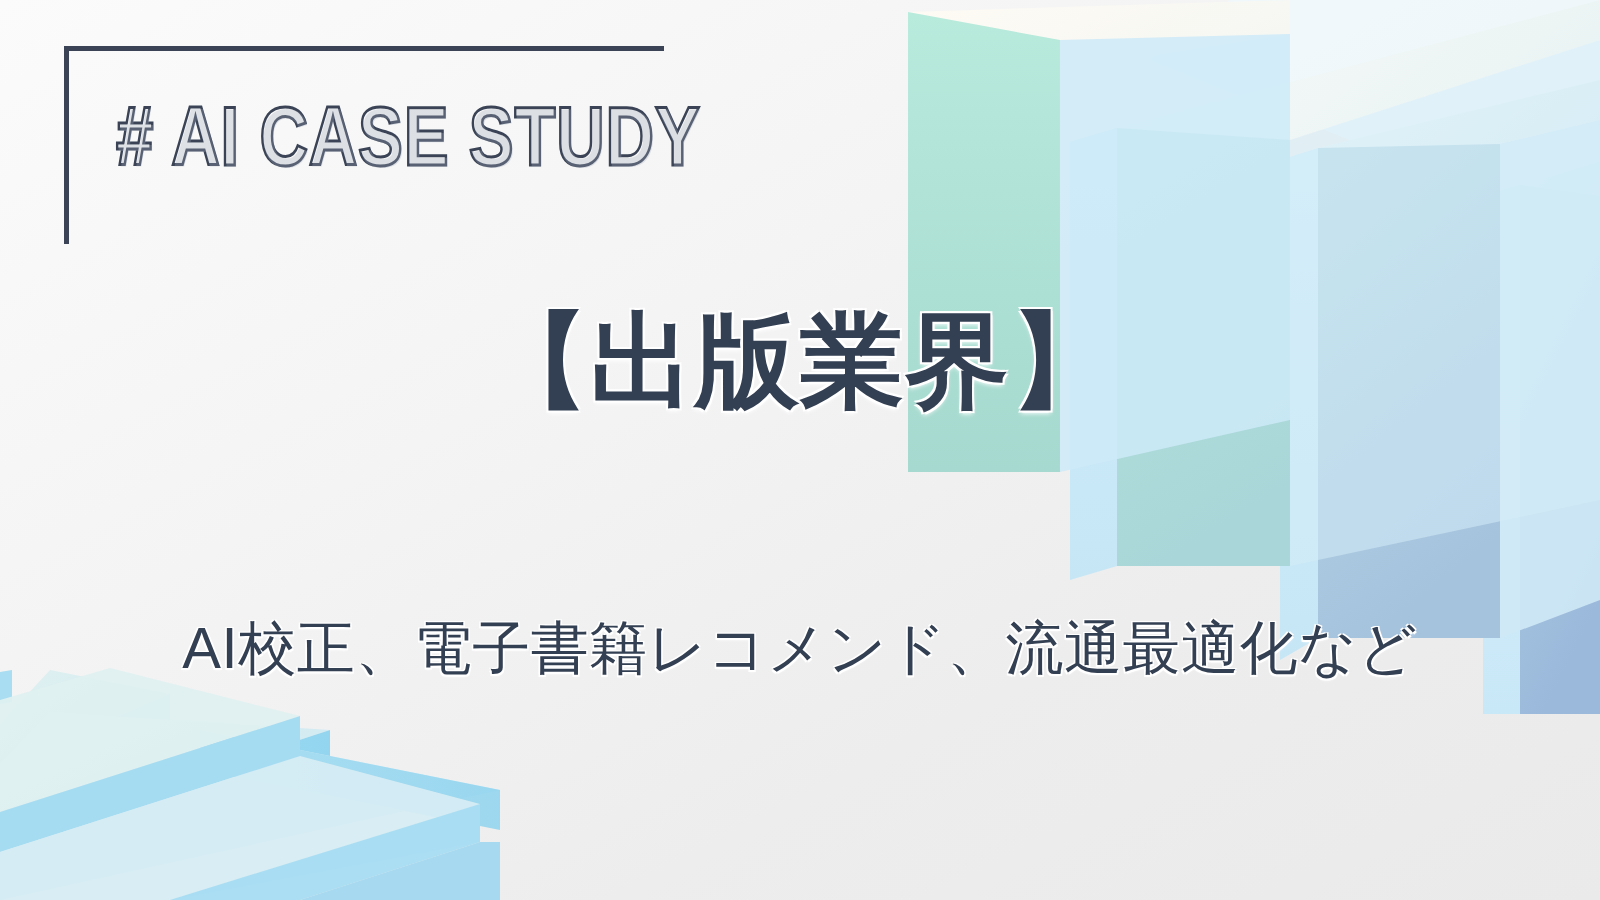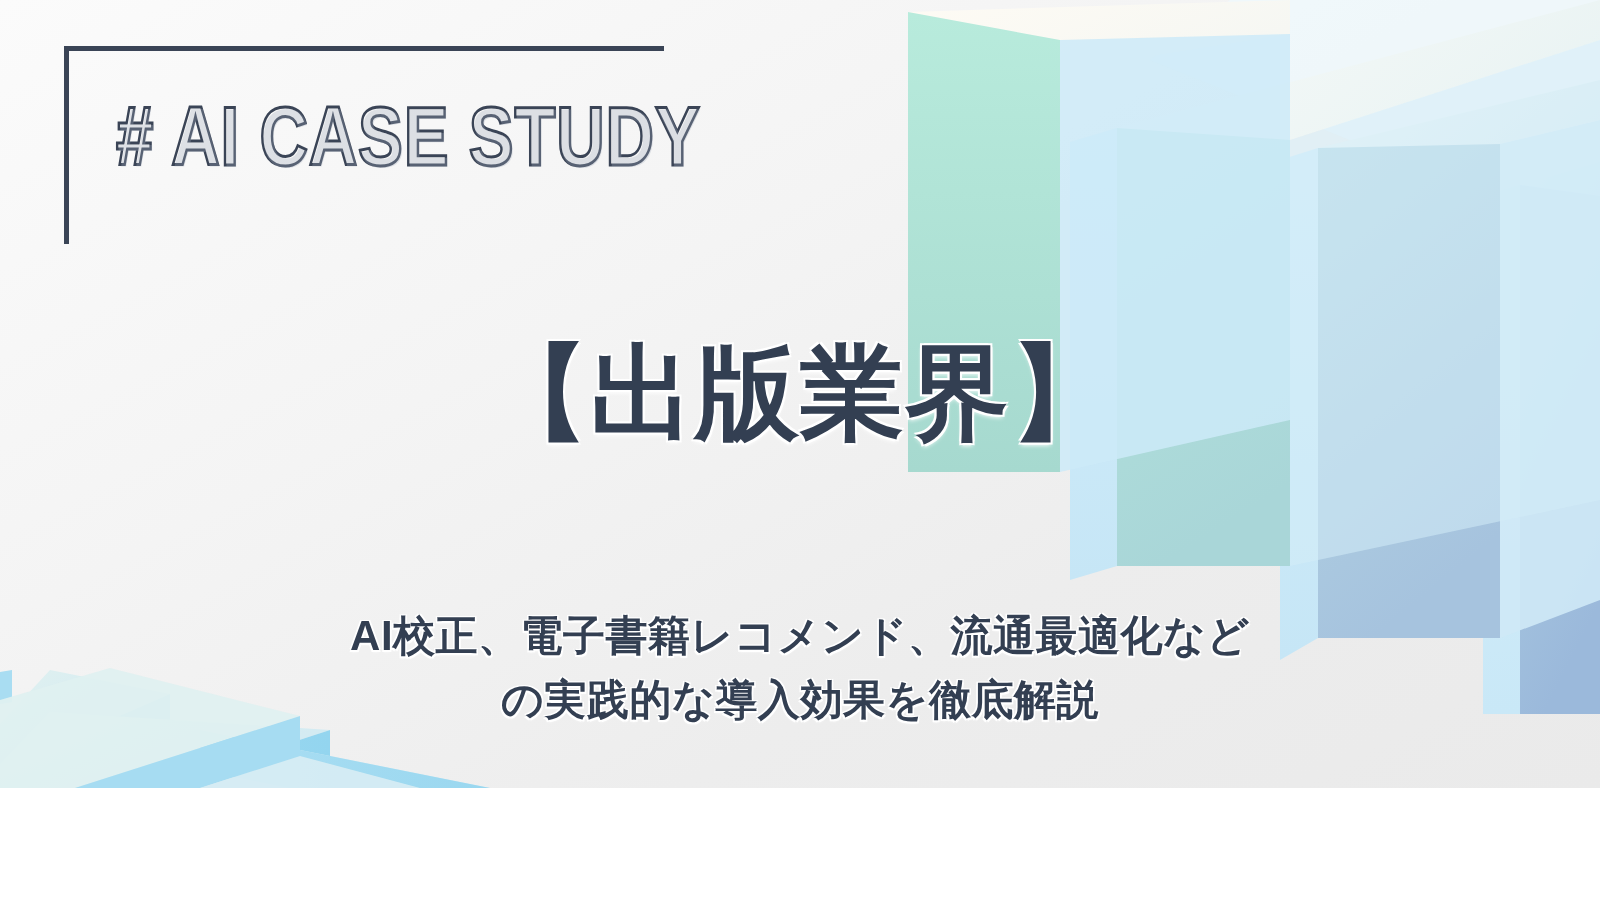--- a/index.html
+++ b/index.html
@@ -3,21 +3,21 @@
 <meta charset="utf-8">
 <style>
   html, body {
     margin: 0;
     padding: 0;
     background: #ffffff;
   }
   #canvas {
     position: relative;
     width: 1600px;
-    height: 788px;
+    height: 900px;
     overflow: hidden;
     background: linear-gradient(152deg, #fbfbfb 0%, #f4f4f4 38%, #ededed 70%, #eaeaea 100%);
     font-family: "Liberation Sans", "DejaVu Sans", sans-serif;
   }
 
   
   #artwork {
     position: absolute;
     inset: 0;
     width: 1600px;
@@ -77,36 +77,35 @@
     font-weight: 700;
     letter-spacing: 1px;
     color: #333f52;
     white-space: nowrap;
     text-shadow:
        2px  2px 0 #ffffff,
       -2px  2px 0 #ffffff,
        2px -2px 0 #ffffff,
       -2px -2px 0 #ffffff,
        0    3px 4px rgba(255,255,255,0.95);
-    margin-top: 32px;
   }
 
   
   .subtitle-block {
     position: absolute;
     left: 0;
     top: 604px;
     width: 1600px;
     text-align: center;
   }
   .subtitle-line {
     display: block;
-    font-size: 42px;
+    font-size: 58px;
     line-height: 1.52;
-    font-weight: 700;
+    font-weight: 400;
     letter-spacing: 0.5px;
     color: #333f52;
     white-space: nowrap;
     text-shadow:
        1.5px  1.5px 0 #ffffff,
       -1.5px  1.5px 0 #ffffff,
        1.5px -1.5px 0 #ffffff,
       -1.5px -1.5px 0 #ffffff,
        0 2px 3px rgba(255,255,255,0.9);
   }
@@ -243,16 +242,15 @@
   <div class="bracket bracket-h"></div>
 
   <div class="kicker"># AI CASE STUDY</div>
 
   <div class="title-block">
     <span class="title-line">【出版業界】</span>
   </div>
 
   <div class="subtitle-block">
     <span class="subtitle-line">AI校正、電子書籍レコメンド、流通最適化など</span>
-    <span class="subtitle-line">の実践的な導入効果を徹底解説</span>
   </div>
 
 </div>
 
 </body></html>

